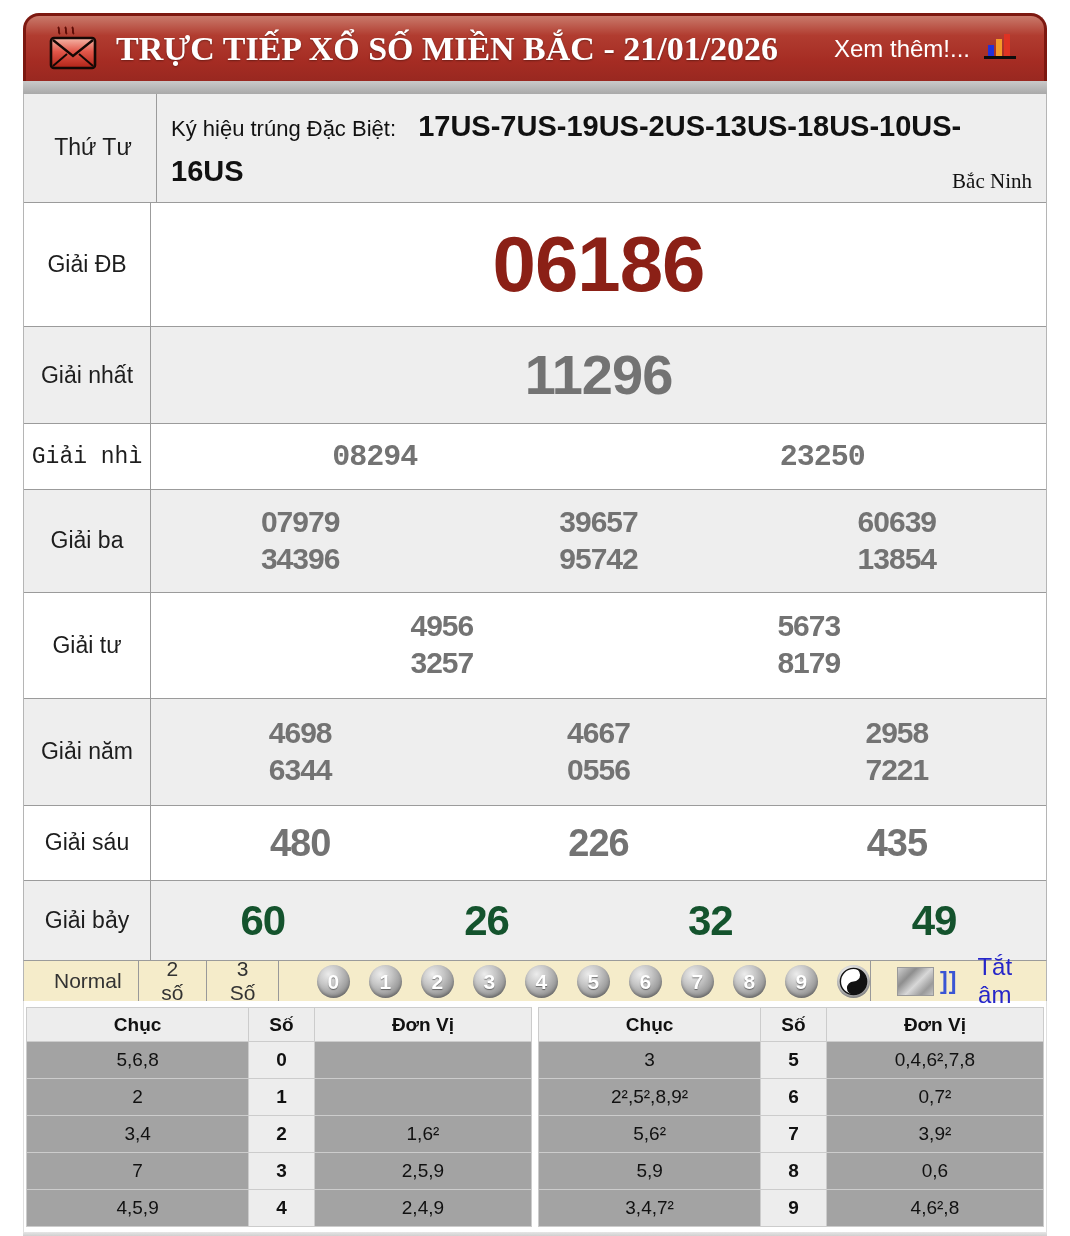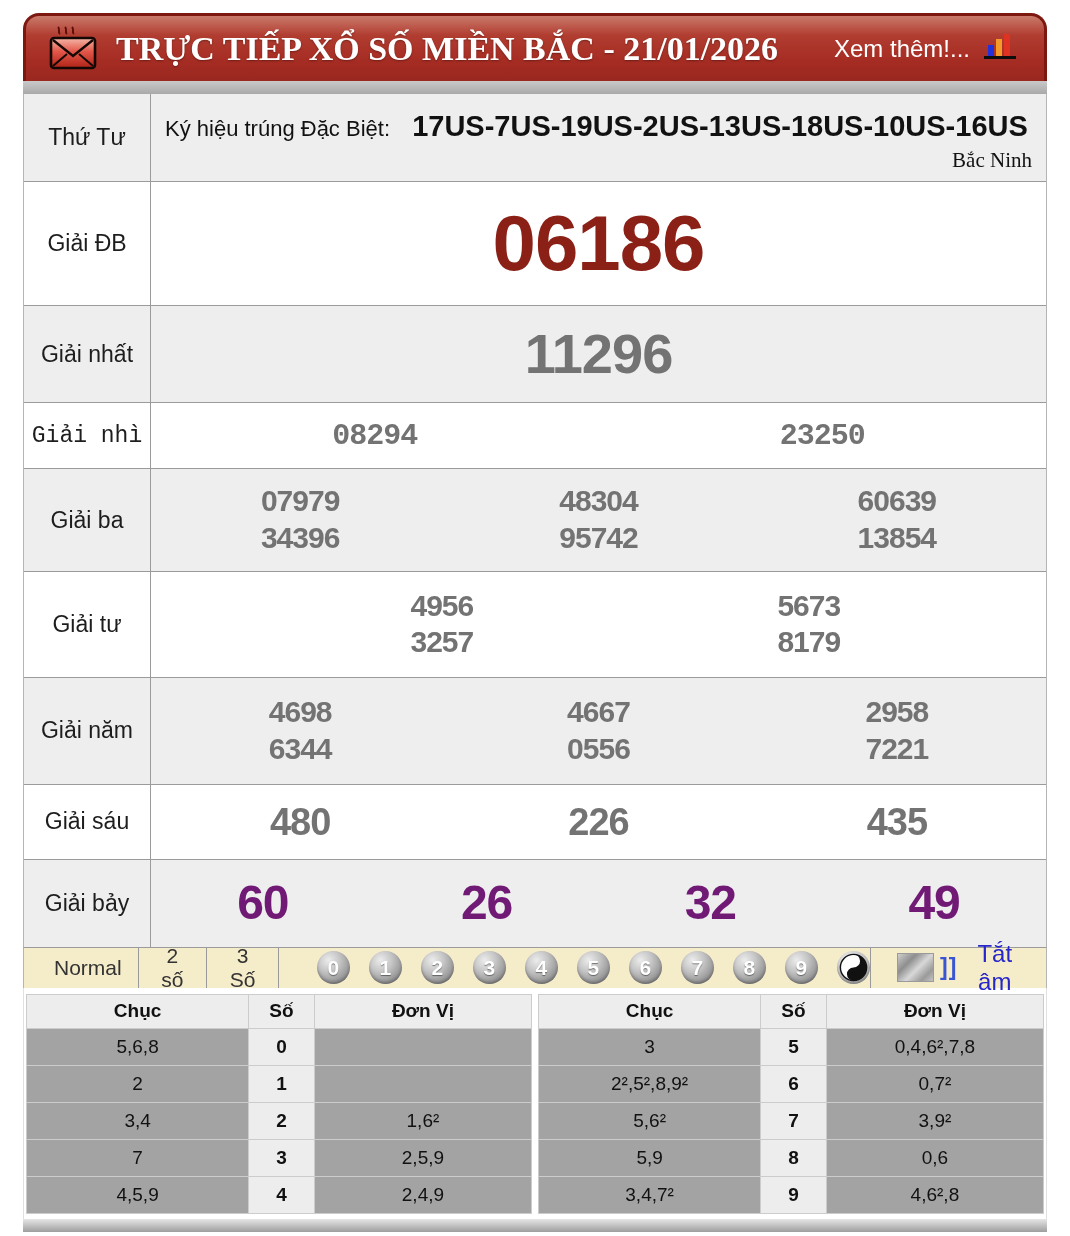--- a/index.html
+++ b/index.html
@@ -48,22 +48,22 @@
   .cols1 { grid-template-columns: 1fr; }
   .cols2 { grid-template-columns: 1fr 1fr; }
   .cols3 { grid-template-columns: 1fr 1fr 1fr; }
   .cols4 { grid-template-columns: 1fr 1fr 1fr 1fr; }
   .narrow { width: 82%; margin-left: 12%; }
   .num { text-align: center; font-weight: bold; color: #737373; letter-spacing: -1px; line-height: 1.22; }
   .n-db  { font-size: 78px; color: #8b2016; }
   .n-1st { font-size: 56px; }
   .n-m   { font-size: 30px; }
   .n-s   { font-size: 38px; }
-  .n-7   { font-size: 48px; color: #701a75; }
-  .h-info { min-height: 87px; } .h-db { min-height: 119px; } .h-1st { min-height: 79px; }
+  .n-7   { font-size: 42px; color: #14532d; }
+  .h-info { min-height: 87px; padding-left: 6px; } .h-db { min-height: 119px; } .h-1st { min-height: 79px; }
   .h-2 { min-height: 66px; font-family: Liberation Mono, monospace; } .h-3 { min-height: 100px; } .h-4 { min-height: 106px; }
   .h-5 { min-height: 107px; } .h-6 { min-height: 61px; } .h-7 { min-height: 72px; }
 
   
   .info-content { flex: 1; position: relative; padding: 10px 14px 8px 14px; }
   .sign-line { font-size: 22px; color: #111; line-height: 1.55; }
   .sign-value { font-weight: bold; font-size: 29px; letter-spacing: 0; margin-left: 16px; }
   .province {
     position: absolute; right: 14px; bottom: 8px;
     font-family: "Liberation Serif", serif; font-size: 21px; color: #111;
@@ -192,21 +192,21 @@
         <span class="num n-m">23250</span>
       </div>
         </div>
     </div>
 
     <div class="prow bg-gray h-3">
       <div class="plabel">Giải ba</div>
       <div class="pnums">
           <div class="grid cols3">
         <span class="num n-m">07979</span>
-        <span class="num n-m">48304</span>
+        <span class="num n-m">39657</span>
         <span class="num n-m">60639</span>
         <span class="num n-m">34396</span>
         <span class="num n-m">95742</span>
         <span class="num n-m">13854</span>
       </div>
         </div>
     </div>
 
     <div class="prow bg-white h-4">
       <div class="plabel">Giải tư</div>

